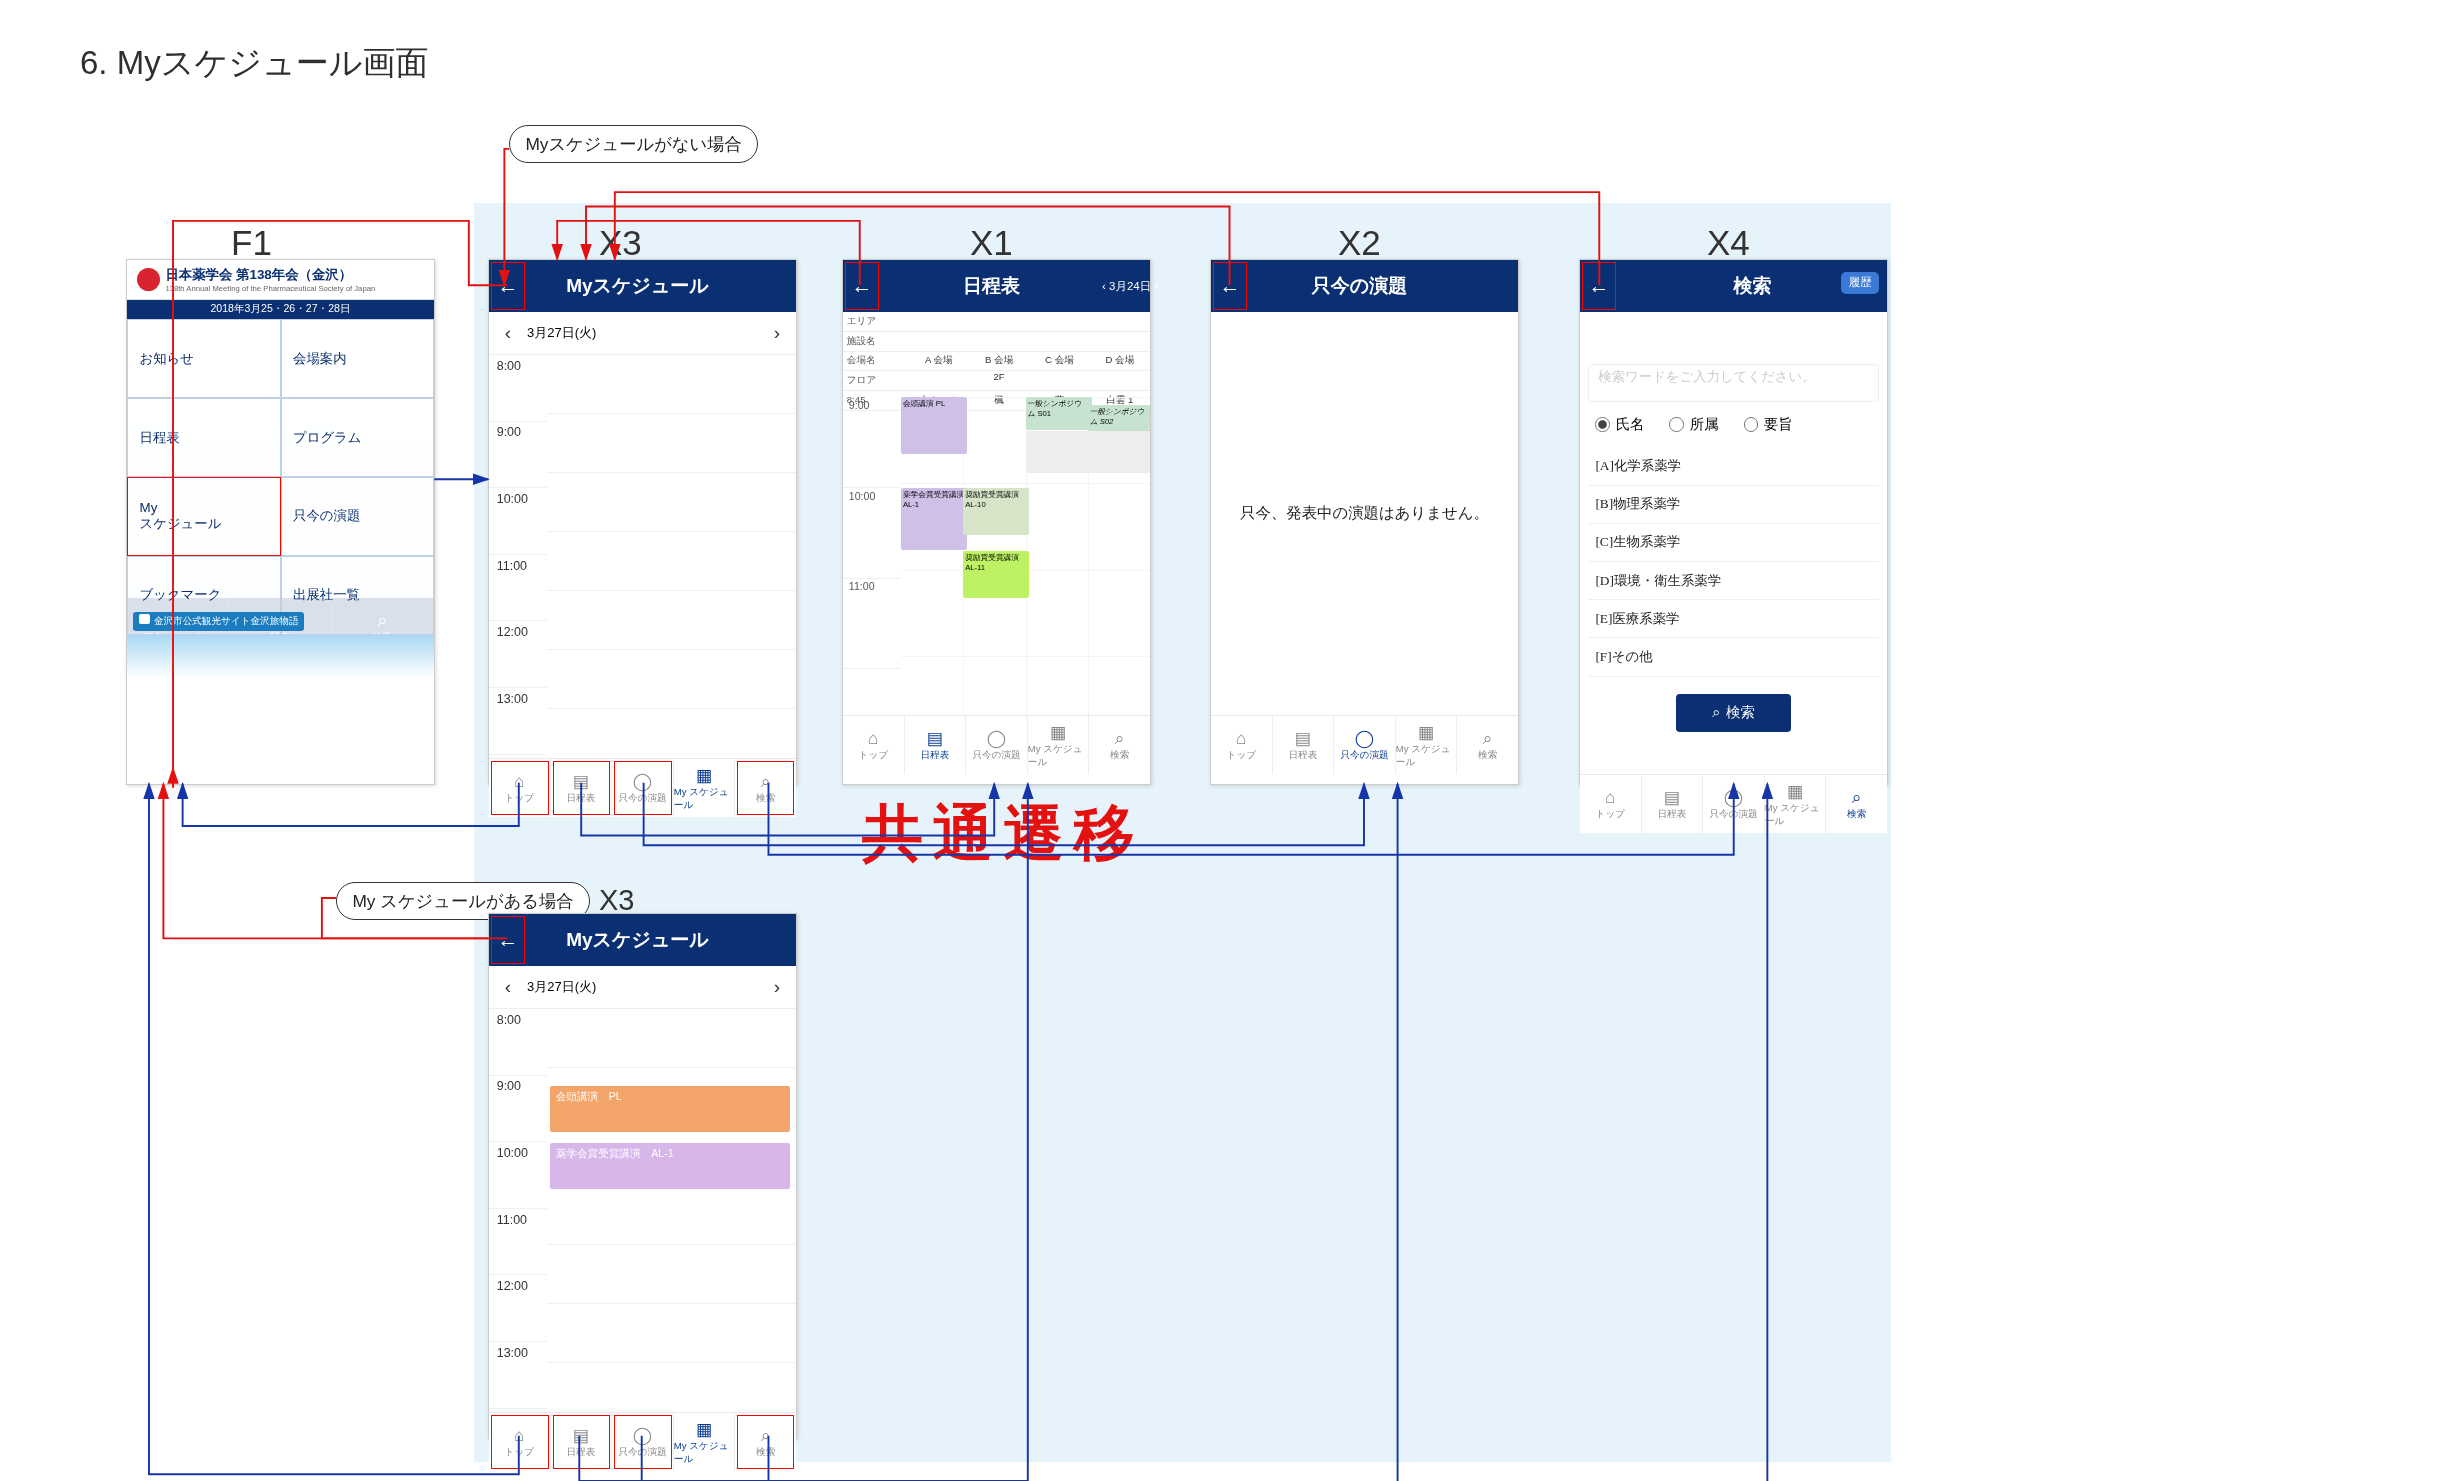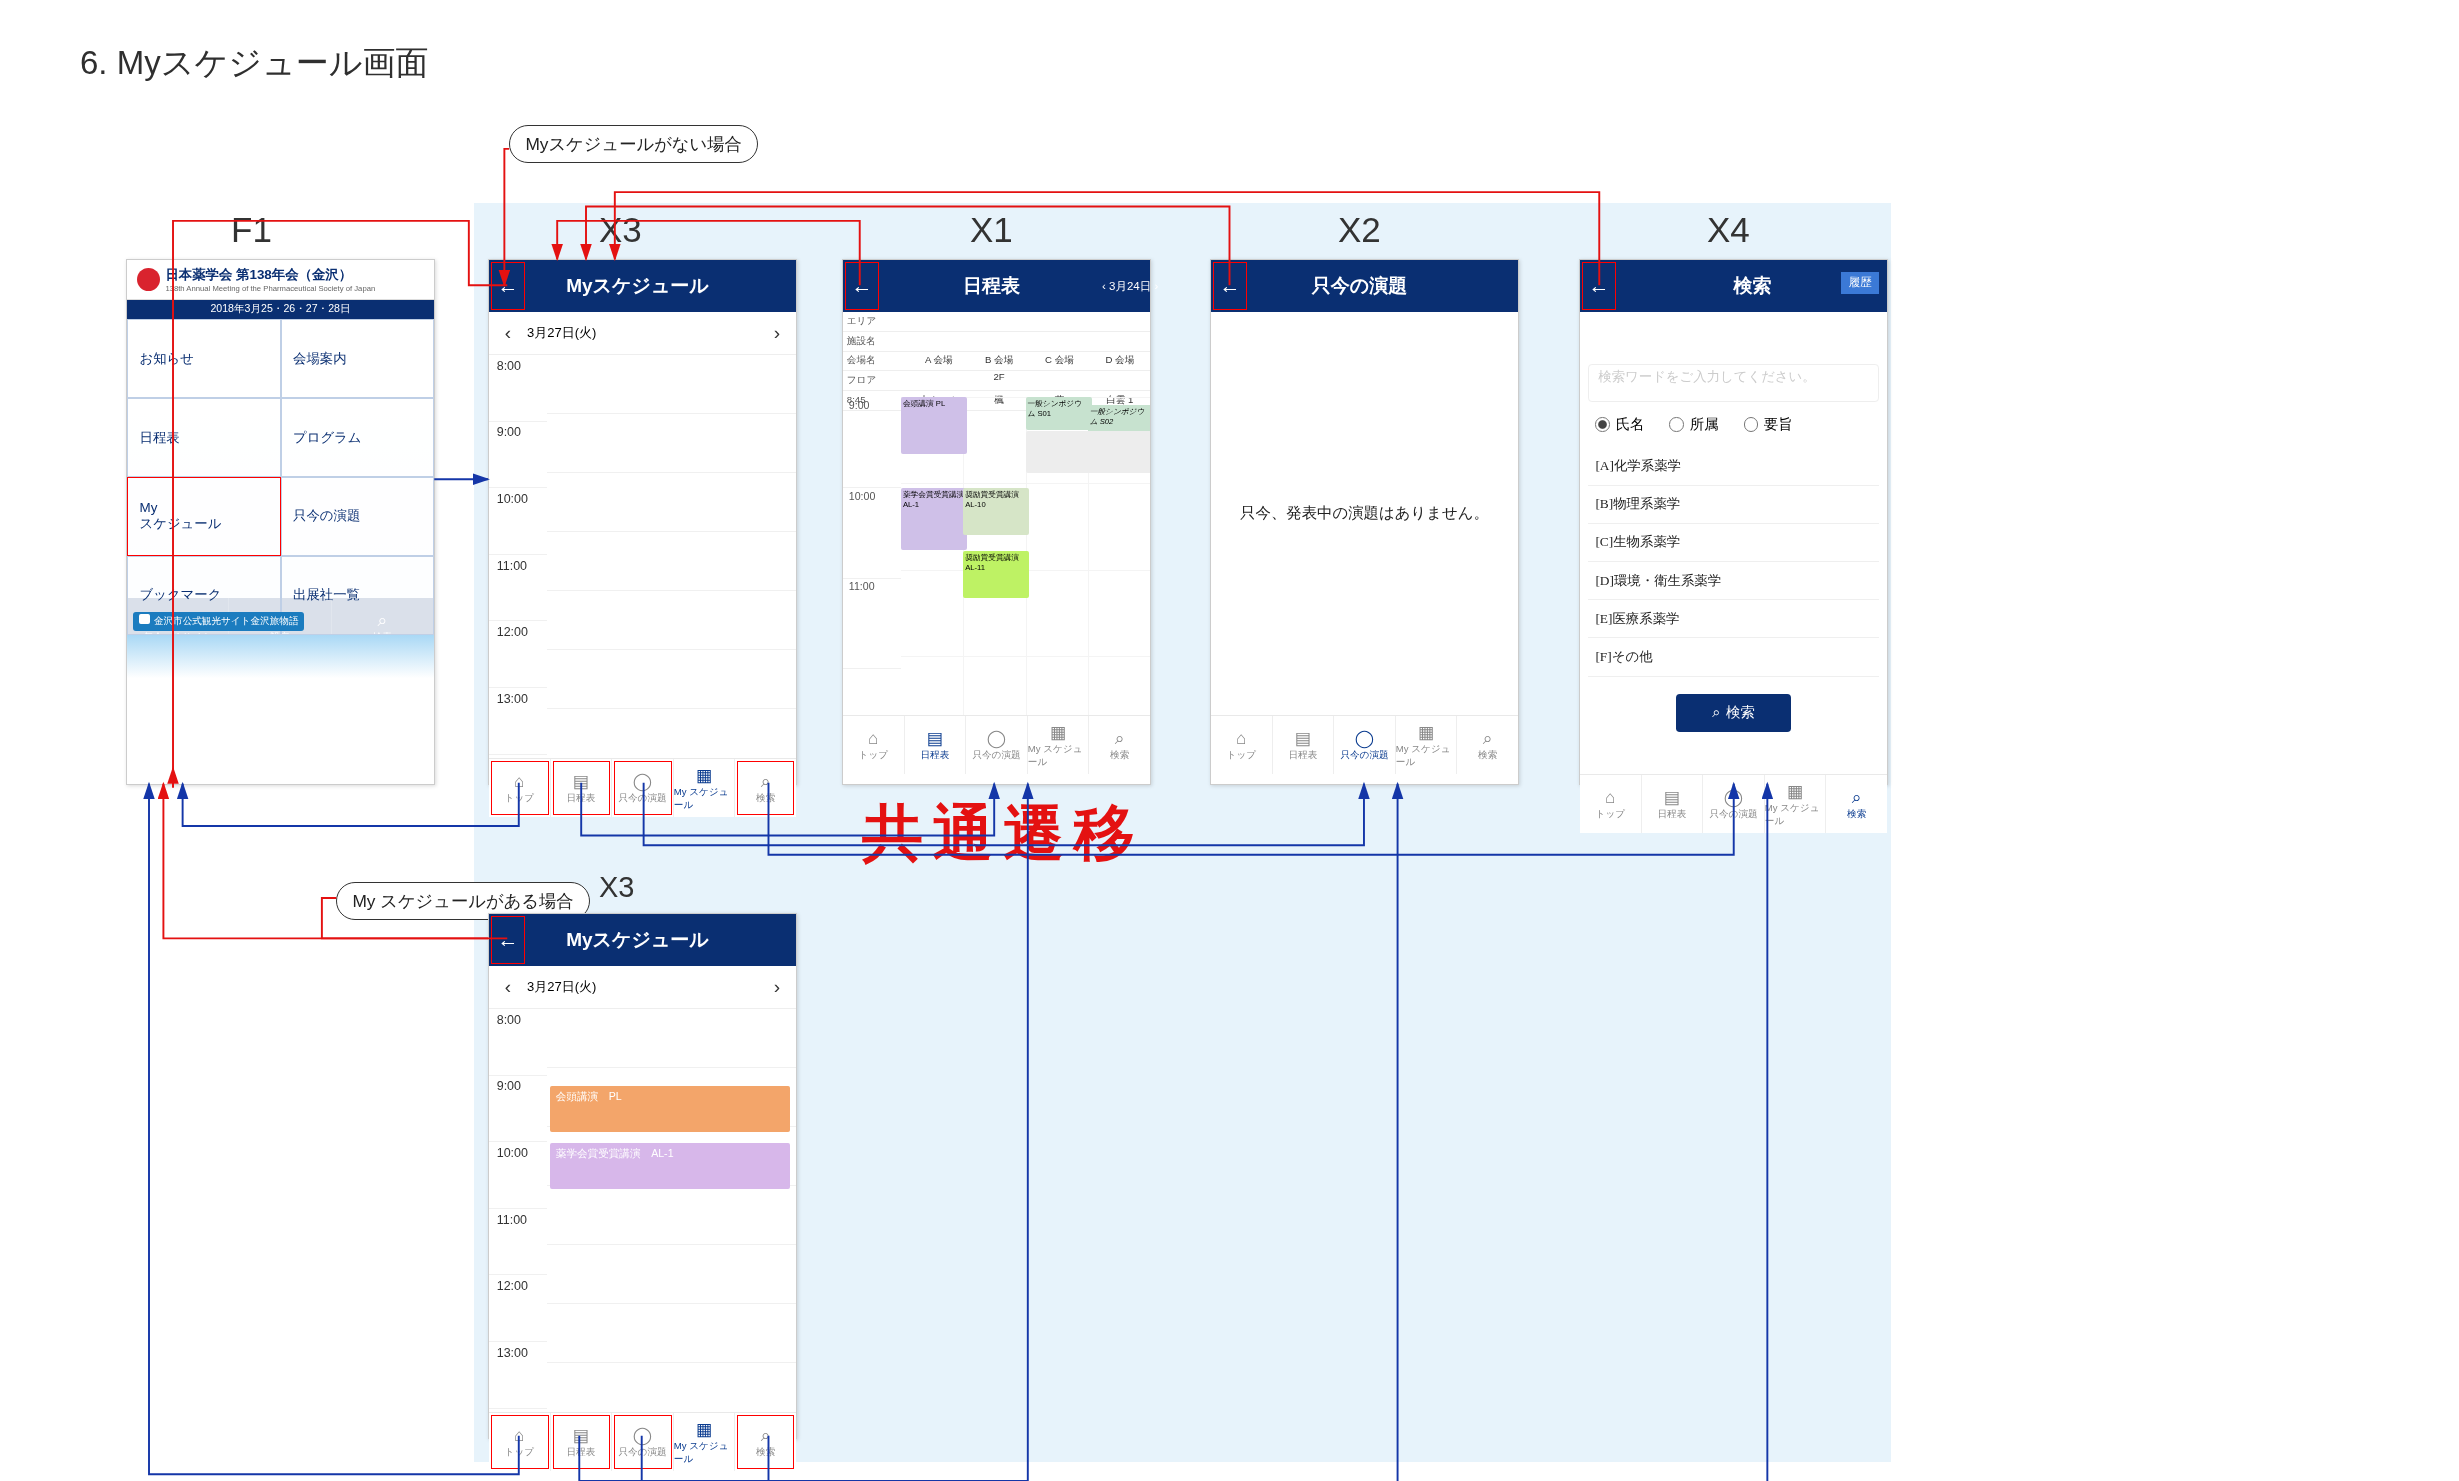--- a/index.html
+++ b/index.html
@@ -1,28 +1,28 @@
 <!DOCTYPE html>
 <html><head>
 <meta charset="utf-8">
 <style>
 html,body{margin:0;padding:0;background:#fff;font-family:"Helvetica Neue",Arial,"Hiragino Kaku Gothic ProN","Yu Gothic","Meiryo",sans-serif;width:2459px;height:1481px;}
 .canvas{position:relative;width:2459px;height:1481px;}
 .page-title{position:absolute;left:80px;top:41px;font-size:33px;color:#2f2f2f;}
 .ann-pill{position:absolute;display:flex;align-items:center;justify-content:center;background:#fff;border:1px solid #333;border-radius:19px;padding:5.8px 15.4px;font-size:17.3px;color:#222;}
-.screen-label{position:absolute;font-size:35px;color:#333;text-align:right;}
+.screen-label{position:absolute;font-size:35px;color:#333;text-align:right;margin-top:13px;}
 .bluebg{position:absolute;left:474px;top:203px;width:1417px;height:1259px;background:#e7f3fb;}
 .common-transition{position:absolute;left:862px;top:793px;font-size:61px;font-weight:bold;color:#e41111;letter-spacing:9.6px;}
 .phone{position:absolute;width:307px;background:#fff;border:1px solid #ccc;box-shadow:1px 1px 3.8px rgba(0,0,0,.15);}
 .phone .hdr{height:52px;background:#0a2f72;color:#fff;display:flex;align-items:center;position:relative;}
 .phone .hdr .back{width:38px;height:52px;display:flex;align-items:center;justify-content:center;color:#fff;font-size:21px;}
 .phone .hdr .back.marked{outline:1.9px solid red;outline-offset:-3.8px;}
 .phone .hdr .title{flex:1;text-align:center;font-size:19px;font-weight:bold;}
 .phone .hdr .right{width:48px;text-align:center;font-size:13.4px;}
-.phone .hdr .hist{position:absolute;right:7.7px;top:11.5px;background:#3b79d6;color:#fff;font-size:11.5px;padding:3.8px 7.7px;border-radius:0;}
+.phone .hdr .hist{position:absolute;right:7.7px;top:11.5px;background:#3b79d6;color:#fff;font-size:11.5px;padding:3.8px 7.7px;border-radius:5px;}
 .phone .datebar{height:42px;border-bottom:1px solid #eee;display:flex;align-items:center;}
 .phone .datebar .chev{width:38px;text-align:center;font-size:19px;color:#333;}
 .phone .datebar .dlabel{flex:1;font-size:13px;}
 .phone .bottom{height:58px;background:#fff;border-top:1.9px solid #e9e9e9;display:flex;}
 .phone .bottom .tab{flex:1;display:flex;flex-direction:column;align-items:center;justify-content:center;font-size:9.6px;color:#888;border-right:1px solid #eee;position:relative;}
 .phone .bottom .tab:last-child{border-right:none;}
 .phone .bottom .tab.active{color:#0a3b8f;}
 .phone .bottom .tab.marked{outline:1.9px solid red;outline-offset:-3.8px;}
 .phone .bottom .ico{font-size:17.3px;height:21px;}
 .phone .body{height:403px;overflow:hidden;position:relative;}

